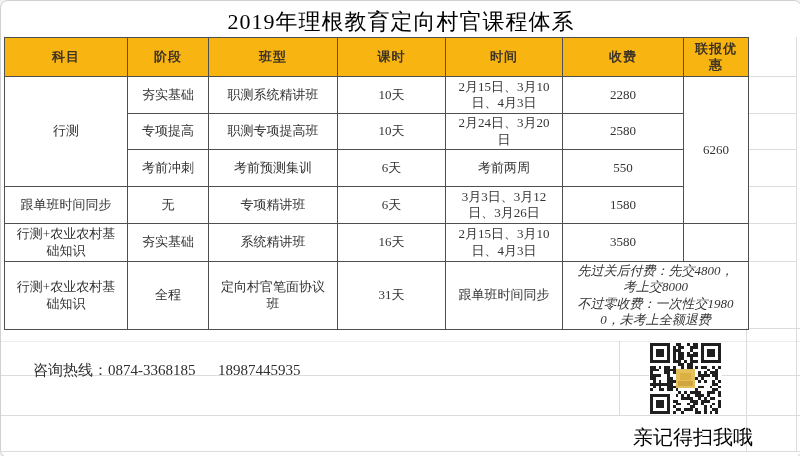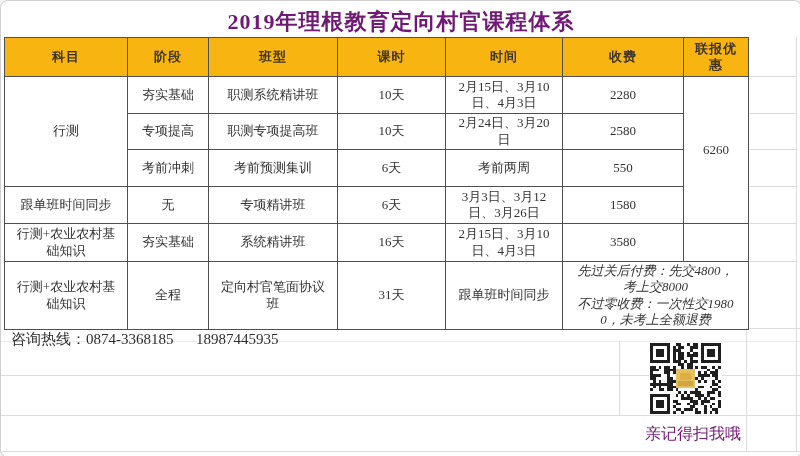--- a/index.html
+++ b/index.html
@@ -4,21 +4,21 @@
 <style>
   html,body{margin:0;padding:0;background:#f2f2f2;}
   .sheet{
     position:relative;width:800px;height:456px;margin:0 auto;
     background:#ffffff;overflow:hidden;
     border:1px solid #d0d0d0;border-radius:8px;
     font-family:"Liberation Serif", serif;color:#333;
   }
   .title{
     position:absolute;top:6px;left:0;width:100%;text-align:center;
-    font-size:22px;font-weight:bold;color:#701a75;letter-spacing:1px;
+    font-size:22px;font-weight:normal;color:#000000;letter-spacing:1px;
     font-family:"Liberation Serif", serif;
   }
   table.course{
     position:absolute;left:3px;top:36px;width:744px;
     border-collapse:collapse;table-layout:fixed;
   }
   table.course th, table.course td{
     border:1.5px solid #4f4f4f;text-align:center;vertical-align:middle;
     padding:1px 10px;font-size:13px;color:#333;line-height:1.25;
     overflow:hidden;word-break:break-all;
@@ -37,21 +37,21 @@
     position:absolute;left:10px;font-size:15px;color:#2e2e2e;
     white-space:pre;font-family:"Liberation Serif", serif;
   }
   .qr{
     position:absolute;left:648px;top:342px;width:73px;height:71px;
     background:#fff;
   }
   .qr svg{display:block;}
   .qr-caption{
     position:absolute;left:632px;top:423px;width:120px;text-align:center;
-    font-size:16px;color:#701a75;font-family:"Liberation Serif", serif;
+    font-size:20px;color:#000000;font-family:"Liberation Serif", serif;
   }
 </style>
 </head>
 <body>
 
 <div class="sheet">
 
   <div class="title">2019年理根教育定向村官课程体系</div>
 
   <div class="gl-h" style="left:747px;width:48px;top:75px;"></div>
@@ -136,21 +136,21 @@
       <td>31天</td>
       <td>跟单班时间同步</td>
       <td colspan="2" class="fee-big">
         <span class="fl">先过关后付费：先交4800，考上交8000</span>
         <span class="fl">不过零收费：一次性交19800，未考上全额退费</span>
       </td>
     </tr>
   </tbody>
     </table>
 
-  <div class="foot-line" style="top:329px;">咨询热线：0874-3368185      18987445935</div>
+  <div class="foot-line" style="top:360px;margin-left:22px;">咨询热线：0874-3368185      18987445935</div>
 
   <div class="qr" id="qr-box">
       <svg xmlns="http://www.w3.org/2000/svg" width="73" height="71" viewBox="0 0 25 25" shape-rendering="crispEdges">
         <rect width="25" height="25" fill="#fff"></rect>
         <rect x="9" y="0" width="1" height="1" fill="#1f1f1f"></rect>
         <rect x="10" y="0" width="1" height="1" fill="#1f1f1f"></rect>
         <rect x="13" y="0" width="1" height="1" fill="#1f1f1f"></rect>
         <rect x="15" y="0" width="1" height="1" fill="#1f1f1f"></rect>
         <rect x="16" y="0" width="1" height="1" fill="#1f1f1f"></rect>
         <rect x="8" y="1" width="1" height="1" fill="#1f1f1f"></rect>

